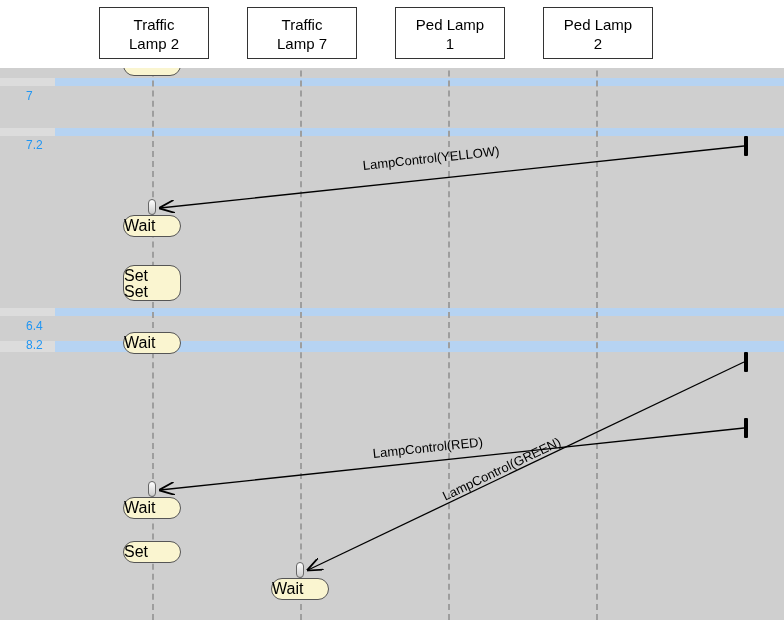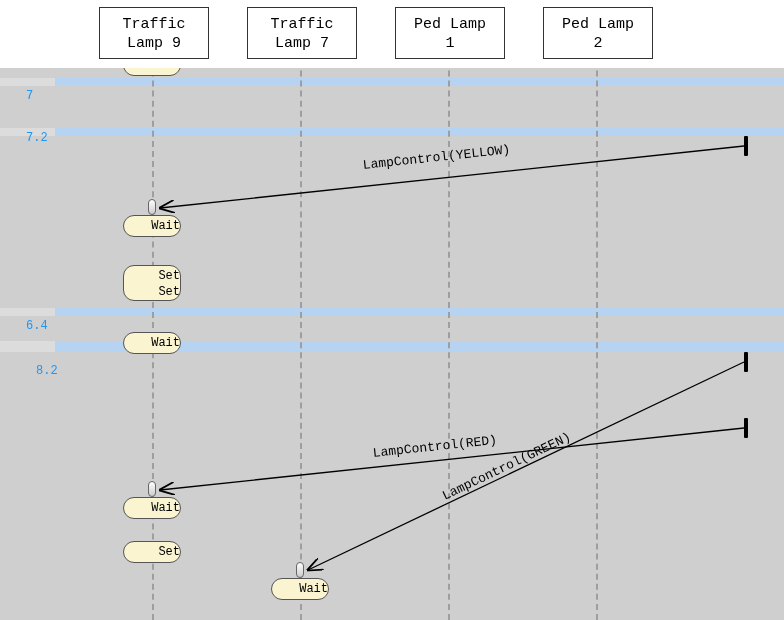--- a/index.html
+++ b/index.html
@@ -1,25 +1,25 @@
 <!DOCTYPE html>
 <html><head>
 <meta charset="utf-8">
 <style>
   * { box-sizing: border-box; margin: 0; padding: 0; }
   html, body { width: 784px; height: 620px; overflow: hidden; font-family: Arial, Helvetica, sans-serif; }
-  .stage { position: relative; width: 664px; height: 620px; font-family: Liberation Mono, monospace; }
+  .stage { position: relative; width: 664px; height: 620px; }
   .header-bg { position: absolute; left: 0; top: 0; width: 784px; height: 68px; background: #fff; z-index: 3; }
   .body-bg { position: absolute; left: 0; top: 68px; width: 784px; height: 552px; background: #b6d3f2; z-index: 0; }
   .gutter { position: absolute; left: 0; top: 68px; width: 55px; height: 552px; background: #dcdcdc; z-index: 1; }
   .band { position: absolute; left: 0; width: 784px; background: #cfcfcf; z-index: 1; }
   .timestamp { position: absolute; left: 26px; font-size: 12px; color: #2196f3; z-index: 5; }
   .lifeline { position: absolute; top: 0; width: 0; height: 620px; border-left: 2px dashed #9e9e9e; z-index: 2; }
   .part-box { position: absolute; background: #fff; border: 1px solid #333; text-align: center; font-size: 15px; line-height: 1.25; padding-top: 8px; z-index: 4; }
-  .state { position: absolute; transform: translateX(-50%); background: #faf5d0; border: 1px solid #555; border-radius: 11px; height: 22px; font-size: 12px; text-align: right; line-height: 20px; white-space: nowrap; z-index: 5; }
+  .state { position: absolute; transform: translateX(-50%); background: #faf5d0; border: 1px solid #555; border-radius: 11px; height: 22px; font-size: 16px; text-align: left; line-height: 20px; white-space: nowrap; z-index: 5; }
   .state.single { width: 58px; }
   .state.double { width: 58px; height: 36px; line-height: 16px; padding-top: 2px; }
   .pin { position: absolute; transform: translateX(-50%); width: 8px; height: 16px; background: linear-gradient(#fff,#ccc); border: 1px solid #666; border-radius: 4px; z-index: 5; }
   .msg-label { position: absolute; font-size: 13px; color: #000; transform-origin: left top; white-space: nowrap; z-index: 6; }
   .tick { position: absolute; width: 4px; height: 20px; background: #000; border-radius: 1px; z-index: 5; }
   svg.arrows { position: absolute; left: 0; top: 0; width: 784px; height: 620px; z-index: 4; pointer-events: none; }
 </style>
 </head>
 <body>
 
@@ -37,40 +37,40 @@
   <div id="lifelines-layer">
       <div class="lifeline" style="left: 152px;"></div>
       <div class="lifeline" style="left: 300px;"></div>
       <div class="lifeline" style="left: 448px;"></div>
       <div class="lifeline" style="left: 596px;"></div>
     </div>
   <div class="header-bg"></div>
   <div id="headers-layer">
       <div class="part-box" style="left: 99px; top: 7px; width: 110px; height: 52px;">
         <div>Traffic</div>
-        <div>Lamp 9</div>
+        <div>Lamp 2</div>
       </div>
       <div class="part-box" style="left: 247px; top: 7px; width: 110px; height: 52px;">
         <div>Traffic</div>
         <div>Lamp 7</div>
       </div>
       <div class="part-box" style="left: 395px; top: 7px; width: 110px; height: 52px;">
         <div>Ped Lamp</div>
         <div>1</div>
       </div>
       <div class="part-box" style="left: 543px; top: 7px; width: 110px; height: 52px;">
         <div>Ped Lamp</div>
         <div>2</div>
       </div>
     </div>
   <div id="timestamps-layer">
       <div class="timestamp" style="top: 89px;">7</div>
-      <div class="timestamp" style="top: 131px;">7.2</div>
+      <div class="timestamp" style="top: 138px;">7.2</div>
       <div class="timestamp" style="top: 319px;">6.4</div>
-      <div class="timestamp" style="top: 364px; margin-left: 10px;">8.2</div>
+      <div class="timestamp" style="top: 338px;">8.2</div>
     </div>
 
   <svg class="arrows">
     <defs>
       <marker id="arrowhead" markerWidth="12" markerHeight="10" refX="11" refY="5" orient="auto">
         <path d="M0,0 L12,5 L0,10" fill="none" stroke="#000" stroke-width="1.4"></path>
       </marker>
     </defs>
     <g id="arrow-group">
         <line x1="744" y1="146" x2="160" y2="208" stroke="#000" stroke-width="1.3" marker-end="url(#arrowhead)"></line>

